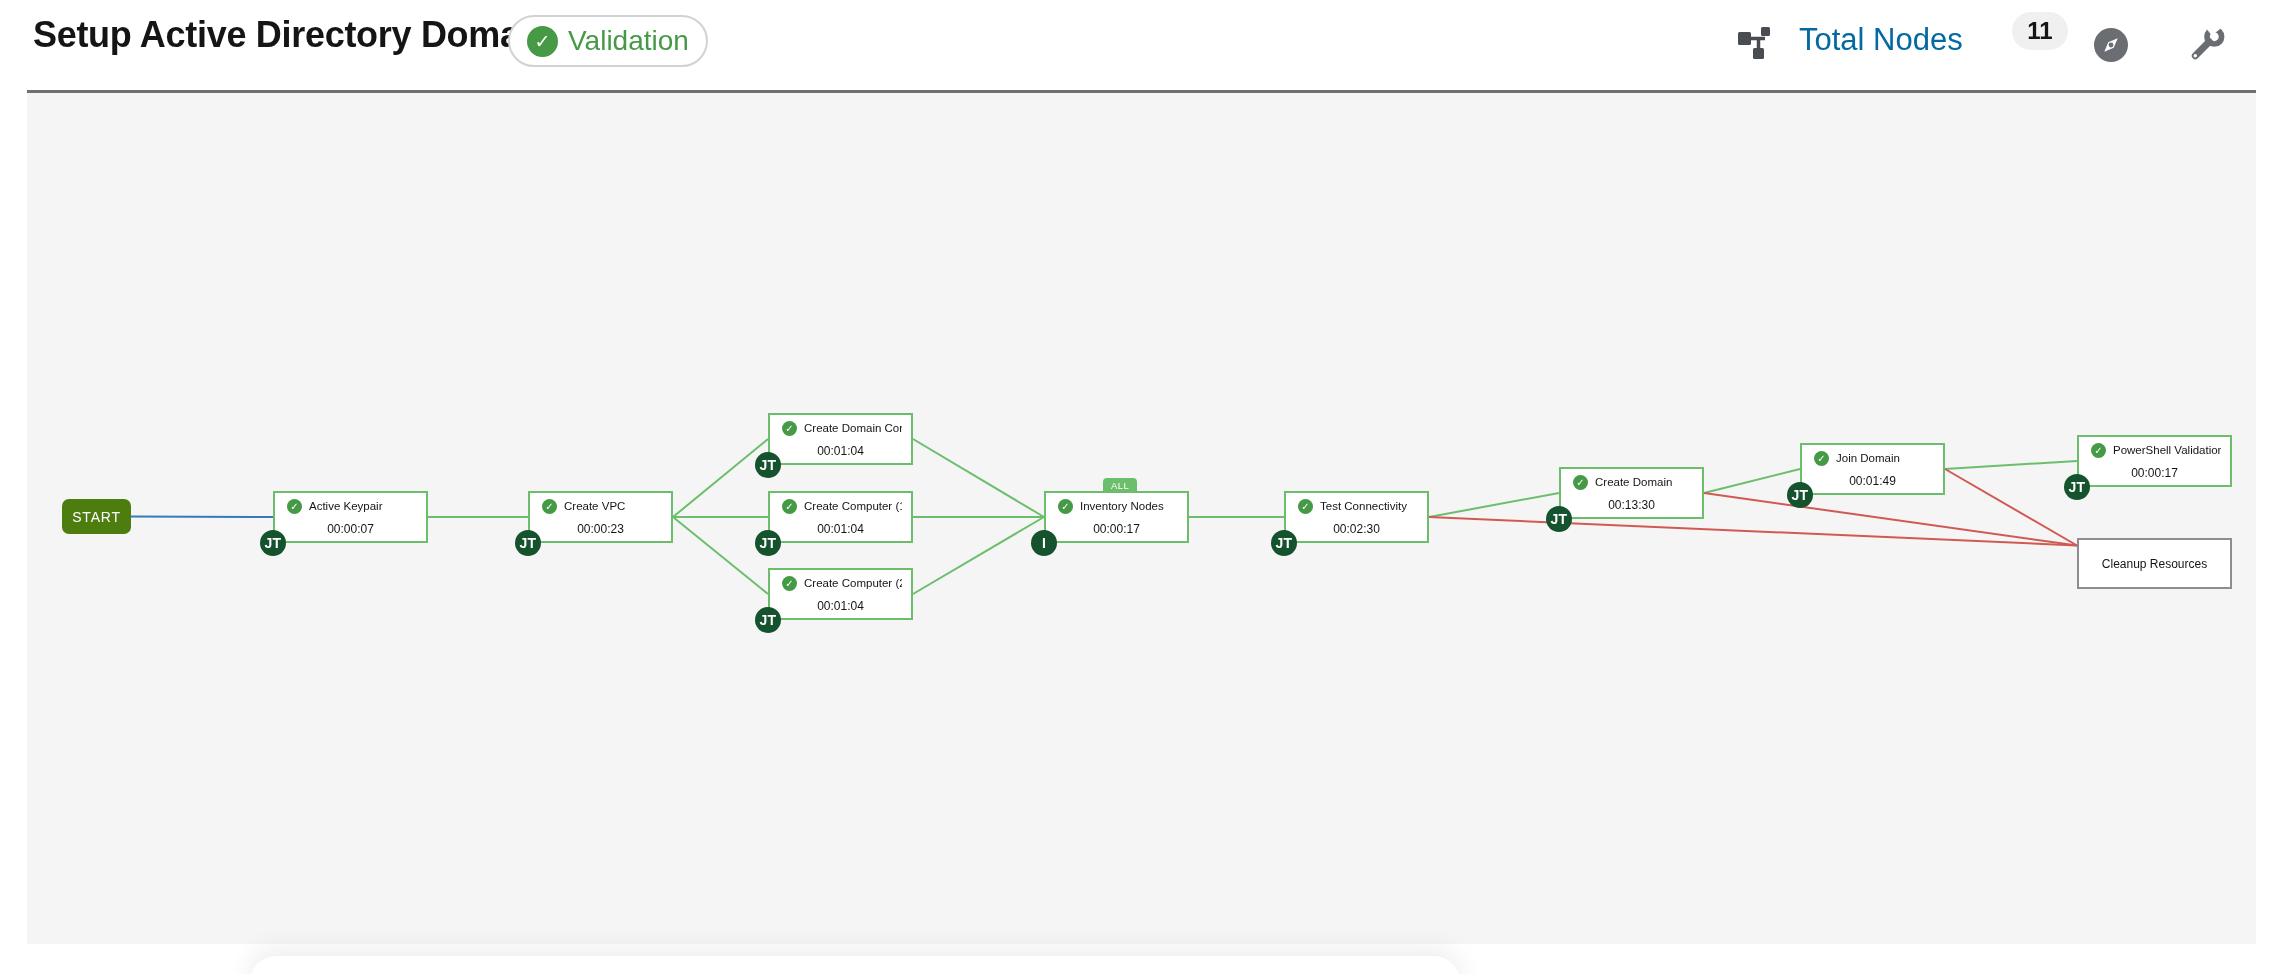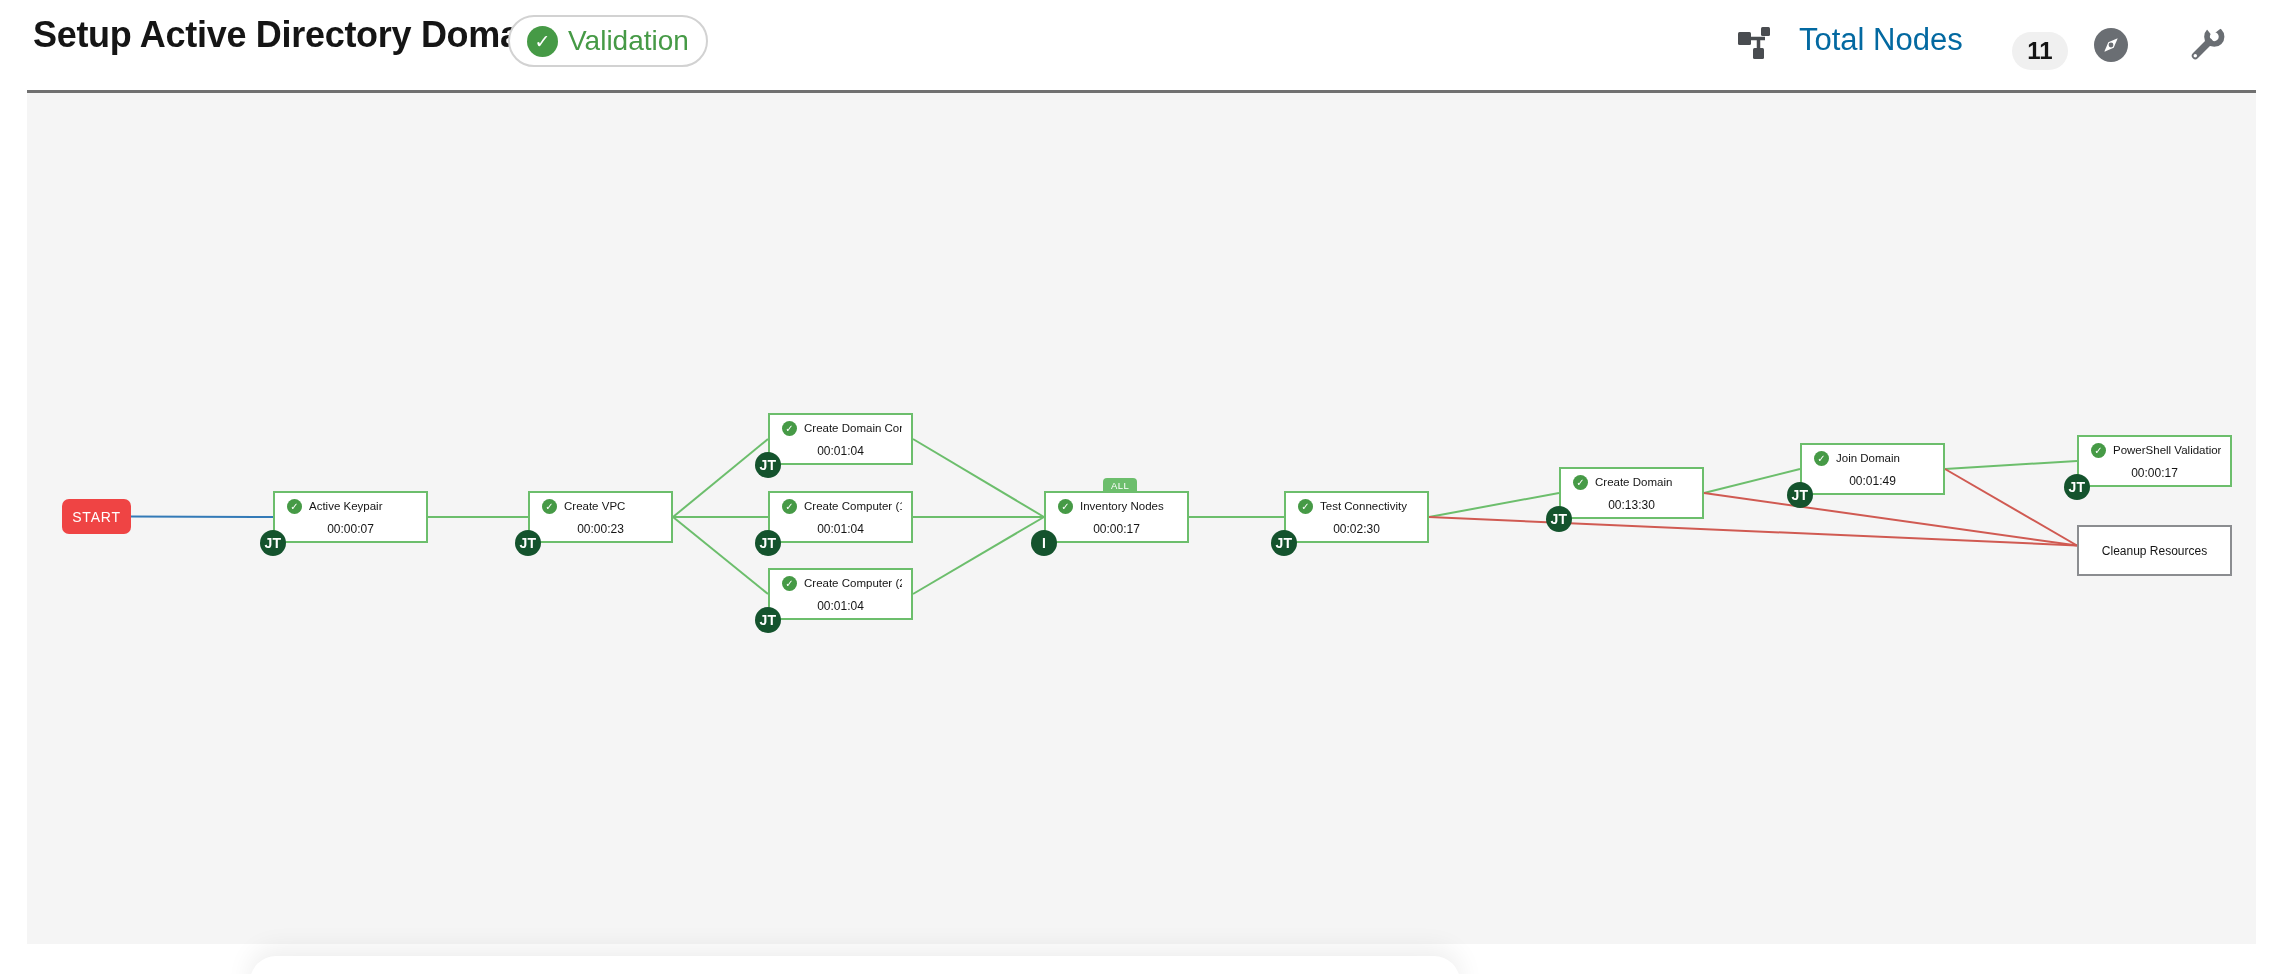--- a/index.html
+++ b/index.html
@@ -23,37 +23,37 @@
   .check-circle {
     display:inline-flex; align-items:center; justify-content:center;
     background:#469A46; color:#fff; border-radius:50%; flex:0 0 auto;
   }
   .check-lg { width:31px; height:31px; font-size:19px; }
   .status-pill .label { font-size:28px; color:#469A46; }
 
   .topology-icon { position:absolute; left:1738px; top:27px; }
   .total-nodes-label { position:absolute; left:1799px; top:22px; font-size:31px; color:#0369a1; }
   .count-pill {
-    position:absolute; left:2012px; top:32px; min-width:56px; height:38px;
+    position:absolute; left:2012px; top:12px; min-width:56px; height:38px;
     background:#f0f0f0; border-radius:19px; display:flex; align-items:center; justify-content:center;
     font-size:24px; font-weight:600; color:#151515; padding:0 12px;
   }
   .icon-btn { position:absolute; background:none; border:none; padding:0; cursor:pointer; line-height:0; }
   .compass-btn { left:2094px; top:28px; }
   .wrench-btn  { left:2188px; top:25px; }
 
   
   .canvas {
     position:absolute; left:27px; top:90px; width:2229px; height:854px;
     background:#f5f5f5; border-top:3px solid #707070;
   }
   .edges-svg { position:absolute; left:0; top:0; width:2229px; height:851px; }
 
   .start-node {
-    position:absolute; background:#ef4444; border-radius:7px; color:#fff;
+    position:absolute; background:#4d7c0f; border-radius:7px; color:#fff;
     display:flex; align-items:center; justify-content:center;
     font-size:14px; letter-spacing:0.8px; font-weight:500; cursor:pointer;
   }
   .wf-node {
     position:absolute; background:#fff; border:2px solid #6CBE6C;
     display:flex; flex-direction:column; justify-content:center;
     padding:0 9px; cursor:pointer;
   }
   .wf-node.pending { border-color:#8B8D90; }
   .nrow { display:flex; align-items:center; gap:7px; padding-left:3px; }
@@ -218,19 +218,19 @@
       </div>
       <div class="type-badge" style="left: 1760px; top: 389px;">JT</div>
       <div class="wf-node success" style="left: 2050px; top: 342px; width: 155px; height: 52px;">
         <div class="nrow">
           <span class="check-circle check-sm">✓</span>
           <span class="nlabel">PowerShell Validation</span>
         </div>
         <div class="ntime">00:00:17</div>
       </div>
       <div class="type-badge" style="left: 2037px; top: 381px;">JT</div>
-      <div class="wf-node pending" style="left: 2050px; top: 432px; width: 155px; height: 51px;">
+      <div class="wf-node pending" style="left: 2050px; top: 445px; width: 155px; height: 51px;">
         <div class="nlabel-center">Cleanup Resources</div>
       </div>
     </div>
 </div>
 
 <div class="bottom-shadow"></div>
 
 </body></html>

